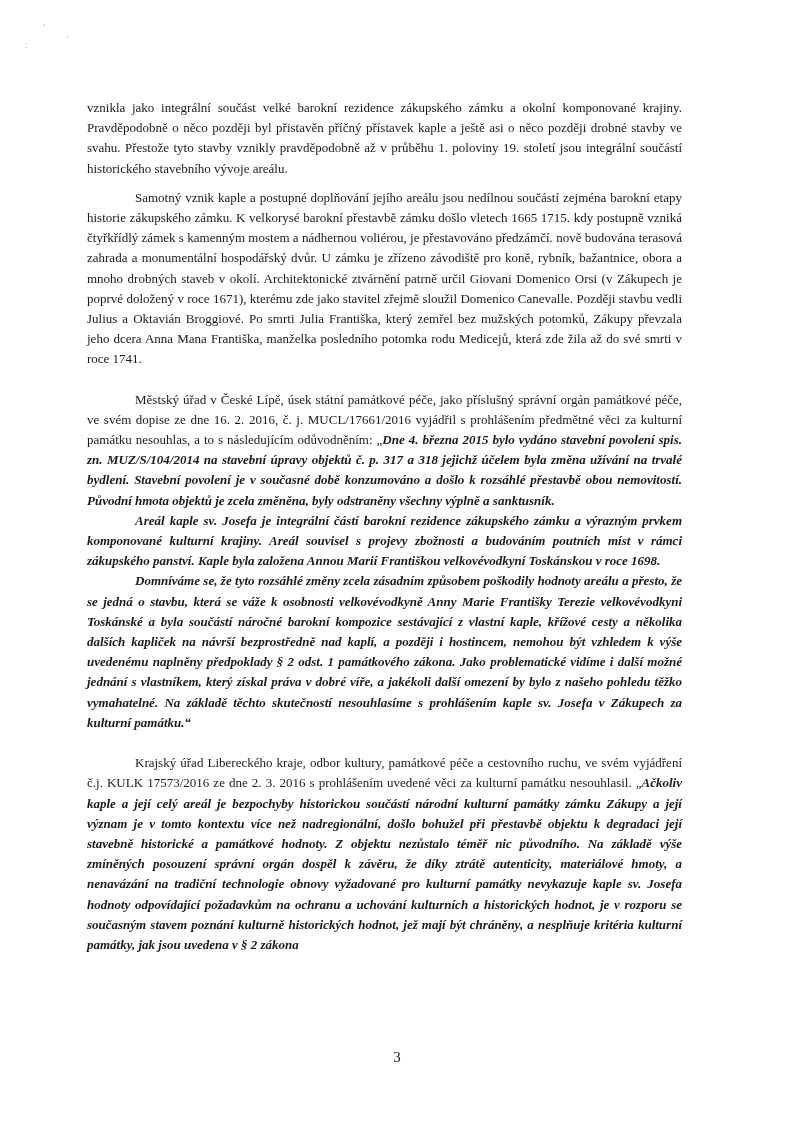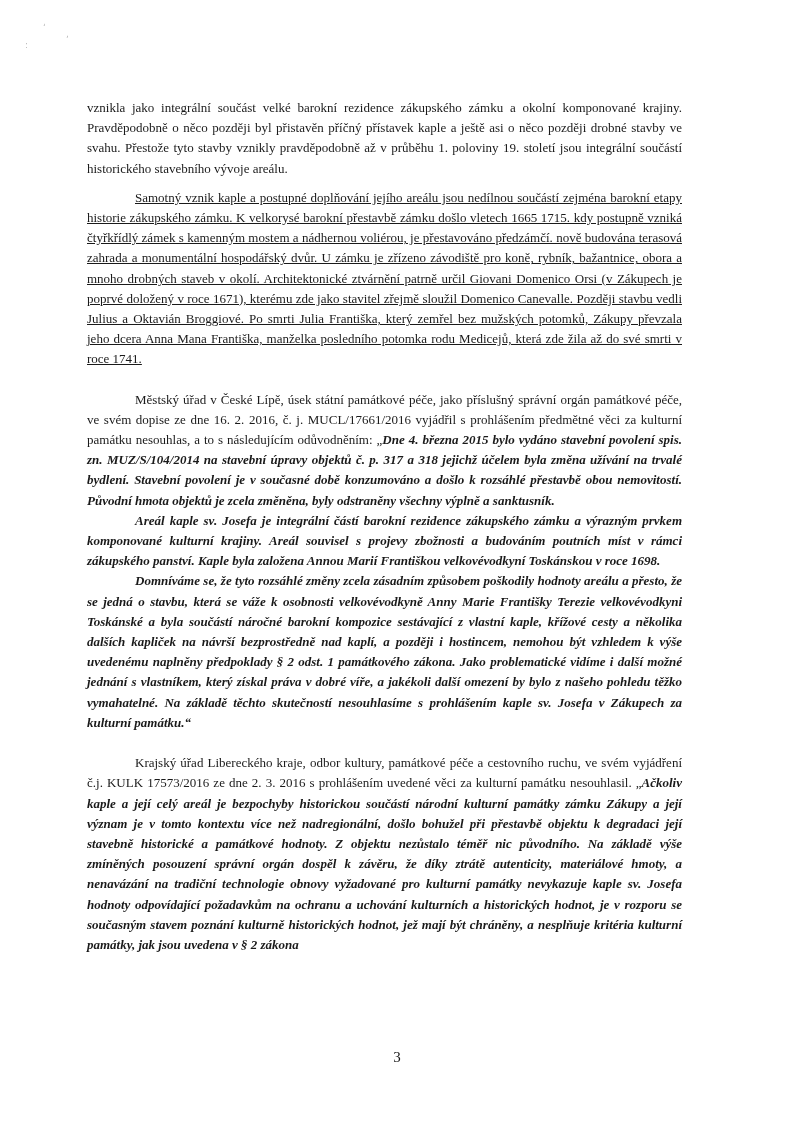--- a/index.html
+++ b/index.html
@@ -5,21 +5,21 @@
   html, body { margin: 0; padding: 0; background: #ffffff; }
   body { width: 794px; height: 1123px; position: relative; overflow: hidden; }
   .page {
     position: absolute; left: 87px; top: 98px; width: 595px;
     font-family: "Liberation Serif", "DejaVu Serif", serif;
     font-size: 13px; line-height: 20.2px; color: #1a1a1a;
     text-align: justify;
   }
   .page p { margin: 0; }
   .indent { text-indent: 48px; }
-  .gap { margin-top: 9px !important; text-decoration: underline; }
+  .gap { margin-top: 9px !important; }
   .gap-lg { margin-top: 20px !important; }
   em { font-style: italic; font-weight: bold; }
   .page-number {
     position: absolute; top: 1049px; left: 0; width: 794px; text-align: center;
     font-family: "Liberation Serif", "DejaVu Serif", serif; font-size: 15px; color: #1a1a1a;
   }
   .scan-mark { position: absolute; color: #bbb; font-size: 9px; font-family: "DejaVu Sans", sans-serif; }
 </style>
 </head>
 <body>

